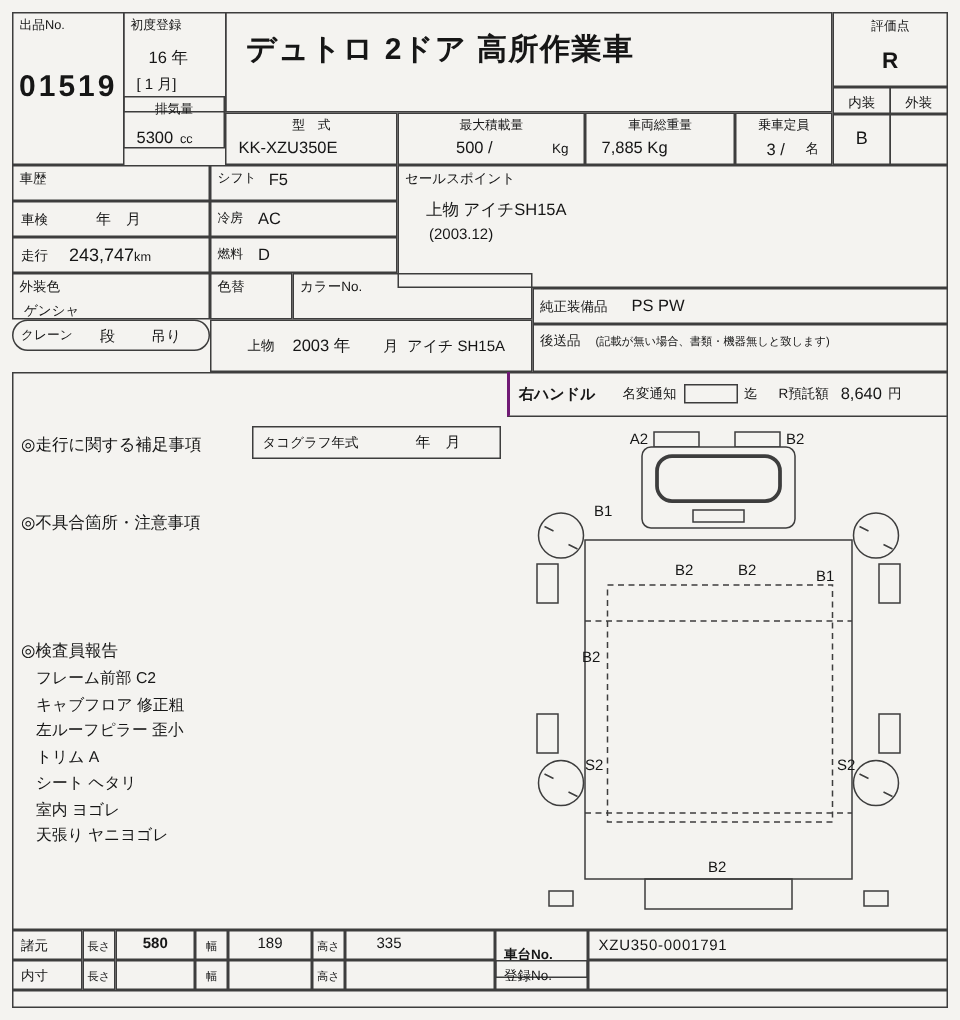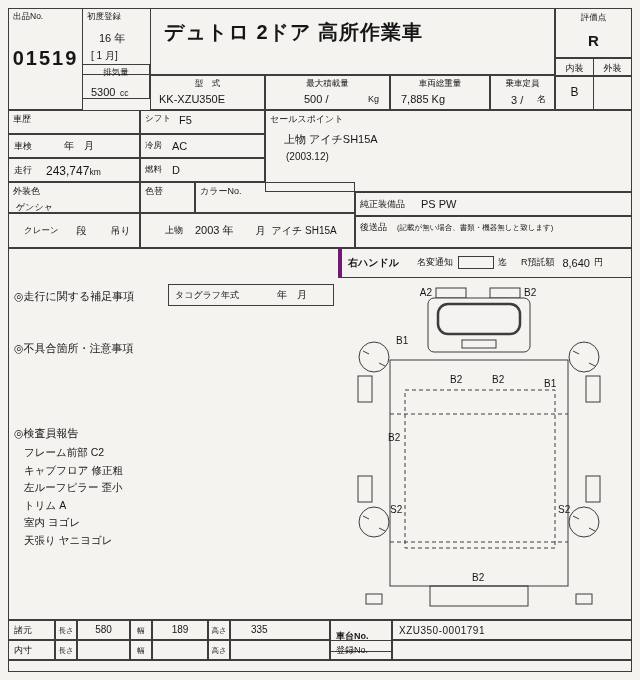--- a/index.html
+++ b/index.html
@@ -128,21 +128,21 @@
   <div class="f9 pad">外装色</div>
   <div class="f9" style="margin:3px 0 0 7px;">ゲンシャ</div>
 </div>
 <div class="c" style="left:140px;top:182px;width:55px;height:31px;">
   <div class="f9 pad">色替</div>
 </div>
 <div class="c" style="left:195px;top:182px;width:160px;height:31px;">
   <div class="f9 pad">カラーNo.</div>
 </div>
 
-<div class="c row" style="left:8px;top:213px;width:132px;height:35px;padding-left:15px;">
+<div class="c row" style="left:8px;top:213px;width:132px;height:21px;padding-left:5px;border-radius:11px;">
   <span class="f8">クレーン</span>
   <span class="f10" style="margin-left:18px;">段</span>
   <span class="f10" style="margin-left:24px;">吊り</span>
 </div>
 <div class="c row" style="left:140px;top:213px;width:215px;height:35px;padding-left:24px;">
   <span class="f9">上物</span>
   <span class="f11" style="margin-left:12px;">2003 年</span>
   <span class="f10" style="margin-left:22px;">月</span>
   <span class="f10" style="margin-left:6px;">アイチ SH15A</span>
 </div>
@@ -160,21 +160,21 @@
 
 <div class="c" style="left:355px;top:216px;width:277px;height:32px;">
   <div class="row" style="padding:4px 0 0 4px;gap:10px;align-items:flex-start;">
     <span class="f9">後送品</span>
     <span class="f7" style="margin-top:2px;">(記載が無い場合、書類・機器無しと致します)</span>
   </div>
 </div>
 
 <div class="c" style="left:8px;top:248px;width:624px;height:372px;"></div>
 
-<div class="row" style="position:absolute;left:338px;top:248px;width:294px;height:30px;border-left:4px solid #701a75;border-bottom:1px solid #3d3d3d;padding:0 6px;">
+<div class="row" style="position:absolute;left:338px;top:248px;width:294px;height:30px;border-left:2px solid #701a75;border-bottom:1px solid #3d3d3d;padding:0 6px;">
   <span class="f10 b">右ハンドル</span>
   <span class="f9" style="margin-left:18px;">名変通知</span>
   <span class="inbox" style="margin-left:5px;"></span>
   <span class="f9" style="margin-left:4px;">迄</span>
   <span class="f9" style="margin-left:14px;">R預託額</span>
   <span class="f11" style="margin-left:8px;">8,640</span>
   <span class="f9" style="margin-left:4px;">円</span>
 </div>
 
 <div class="t f11" style="left:14px;top:289px;">◎走行に関する補足事項</div>
@@ -186,20 +186,21 @@
 
 <div class="t f11" style="left:14px;top:341px;">◎不具合箇所・注意事項</div>
 
 <div class="t f11" style="left:14px;top:426px;">◎検査員報告</div>
 
 <div class="t" style="left:24px;top:444px;width:220px;">
   <div class="rep-item">フレーム前部 C2</div>
   <div class="rep-item">キャブフロア 修正粗</div>
   <div class="rep-item">左ルーフピラー 歪小</div>
   <div class="rep-item">トリム A</div>
+  <div class="rep-item">シート ヘタリ</div>
   <div class="rep-item">室内 ヨゴレ</div>
   <div class="rep-item">天張り ヤニヨゴレ</div>
 </div>
 
 <svg width="294" height="338" viewBox="0 0 294 338" style="position:absolute;left:338px;top:280px;" fill="none" stroke="#3d3d3d" stroke-width="1">
 
   <rect x="52" y="80" width="178" height="226"></rect>
   <rect x="67" y="110" width="150" height="158" stroke-dasharray="4 3"></rect>
   <line x1="52" y1="134" x2="230" y2="134" stroke-dasharray="4 3"></line>
   <line x1="52" y1="262" x2="230" y2="262" stroke-dasharray="4 3"></line>
@@ -249,21 +250,21 @@
   <text x="134" y="301" font-size="10" stroke="none">B2</text>
 </svg>
 
 <div class="c row" style="left:8px;top:620px;width:47px;height:20px;padding-left:5px;">
   <span class="f9">諸元</span>
 </div>
 <div class="c" style="left:55px;top:620px;width:22px;height:20px;">
   <div class="f7 ctr" style="margin-top:5px;">長さ</div>
 </div>
 <div class="c" style="left:77px;top:620px;width:53px;height:20px;">
-  <div class="f10 ctr" style="margin-top:3px;">580</div>
+  <div class="f10 ctr" style="margin-top:3px;font-weight:bold;">580</div>
 </div>
 <div class="c" style="left:130px;top:620px;width:22px;height:20px;">
   <div class="f7 ctr" style="margin-top:5px;">幅</div>
 </div>
 <div class="c" style="left:152px;top:620px;width:56px;height:20px;">
   <div class="f10 ctr" style="margin-top:3px;">189</div>
 </div>
 <div class="c" style="left:208px;top:620px;width:22px;height:20px;">
   <div class="f7 ctr" style="margin-top:5px;">高さ</div>
 </div>

